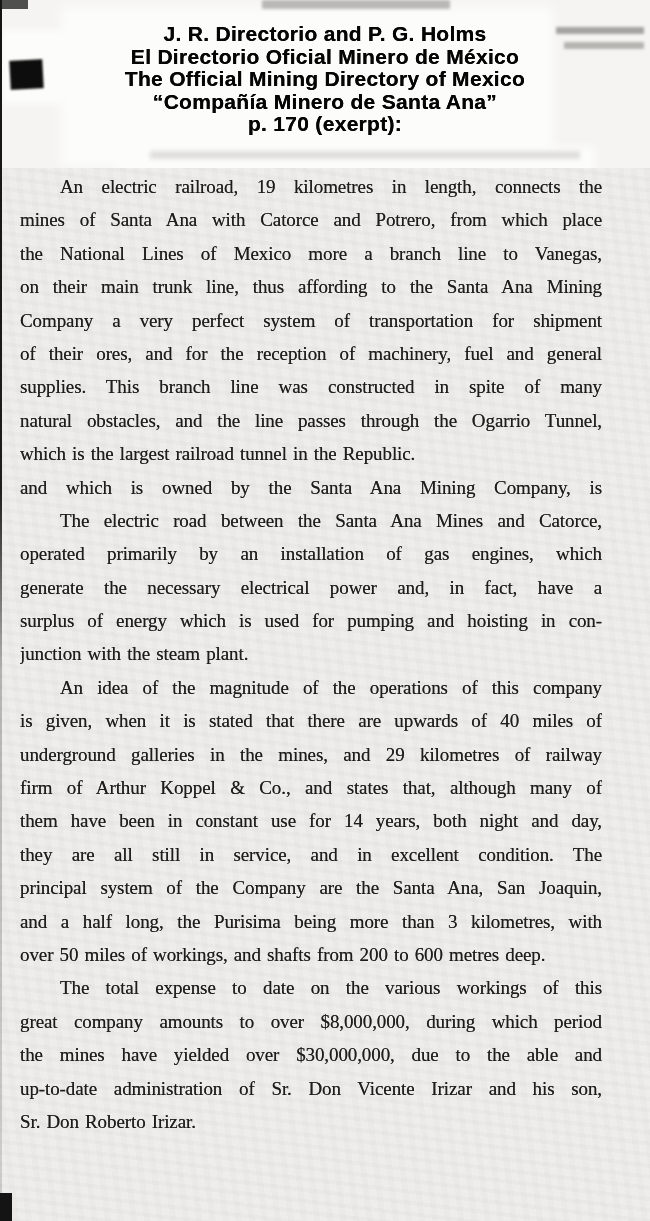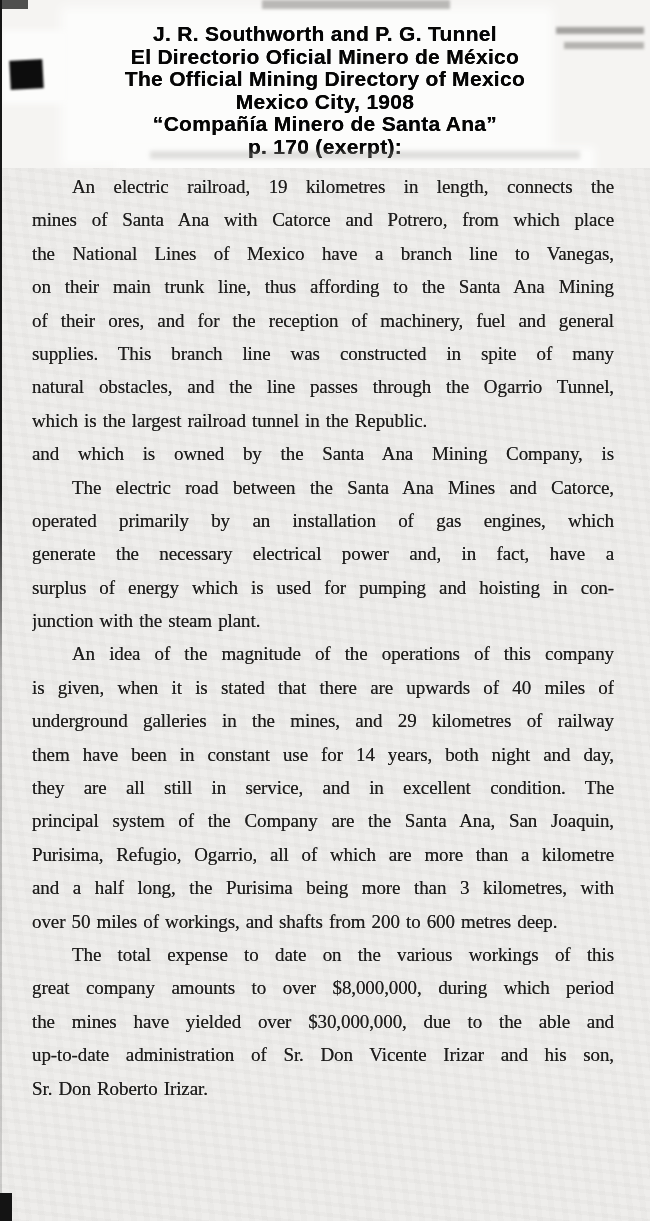--- a/index.html
+++ b/index.html
@@ -57,21 +57,21 @@
 
   
   .body-zone {
     position: absolute; top: 168px; left: 0; right: 0; bottom: 0;
     background:
       repeating-linear-gradient(83deg, rgba(60,55,50,0.02) 0 6px, rgba(0,0,0,0) 6px 13px),
       repeating-linear-gradient(7deg, rgba(60,55,50,0.025) 0 4px, rgba(0,0,0,0) 4px 11px),
       var(--body-bg);
   }
   .body-text {
-    position: absolute; top: 170px; left: 32px; width: 582px;
+    position: absolute; top: 170px; left: 20px; width: 582px;
     color: var(--ink);
     font-size: 19px;
     letter-spacing: -0.1px;
     word-spacing: 1.5px;
     text-shadow: 0 0 0.5px rgba(30,29,28,0.75);
   }
   .para { margin: 0; }
   .bline {
     height: 33.4px;
     line-height: 33.4px;
@@ -118,58 +118,58 @@
 </head>
 <body>
 
 <div class="page">
 
   <div class="header-zone">
     <div class="patch-main"></div>
     <div class="patch-left"></div>
     <div class="patch-below"></div>
     <div class="header-text">
-      <div>J. R. Southworth and P. G. Tunnel</div>
+      <div>J. R. Directorio and P. G. Holms</div>
       <div>El Directorio Oficial Minero de México</div>
       <div>The Official Mining Directory of Mexico</div>
-      <div>Mexico City, 1908</div>
       <div>“Compañía Minero de Santa Ana”</div>
       <div>p. 170 (exerpt):</div>
     </div>
   </div>
 
   <div class="body-zone"></div>
 
   <div class="body-text">
     <div class="para">
       <div class="bline first">An electric railroad, 19 kilometres in length, connects the</div>
       <div class="bline">mines of Santa Ana with Catorce and Potrero, from which place</div>
-      <div class="bline">the National Lines of Mexico have a branch line to Vanegas,</div>
+      <div class="bline">the National Lines of Mexico more a branch line to Vanegas,</div>
       <div class="bline">on their main trunk line, thus affording to the Santa Ana Mining</div>
+      <div class="bline">Company a very perfect system of transportation for shipment</div>
       <div class="bline">of their ores, and for the reception of machinery, fuel and general</div>
       <div class="bline">supplies. This branch line was constructed in spite of many</div>
       <div class="bline">natural obstacles, and the line passes through the Ogarrio Tunnel,</div>
       <div class="bline last">which is the largest railroad tunnel in the Republic.</div>
     </div>
     <div class="para">
       <div class="bline">and which is owned by the Santa Ana Mining Company, is</div>
       <div class="bline first">The electric road between the Santa Ana Mines and Catorce,</div>
       <div class="bline">operated primarily by an installation of gas engines, which</div>
       <div class="bline">generate the necessary electrical power and, in fact, have a</div>
       <div class="bline">surplus of energy which is used for pumping and hoisting in con-</div>
       <div class="bline last">junction with the steam plant.</div>
     </div>
     <div class="para">
       <div class="bline first">An idea of the magnitude of the operations of this company</div>
       <div class="bline">is given, when it is stated that there are upwards of 40 miles of</div>
       <div class="bline">underground galleries in the mines, and 29 kilometres of railway</div>
+      <div class="bline">firm of Arthur Koppel &amp; Co., and states that, although many of</div>
       <div class="bline">them have been in constant use for 14 years, both night and day,</div>
       <div class="bline">they are all still in service, and in excellent condition. The</div>
       <div class="bline">principal system of the Company are the Santa Ana, San Joaquin,</div>
-      <div class="bline">Purisima, Refugio, Ogarrio, all of which are more than a kilometre</div>
       <div class="bline">and a half long, the Purisima being more than 3 kilometres, with</div>
       <div class="bline last">over 50 miles of workings, and shafts from 200 to 600 metres deep.</div>
     </div>
     <div class="para">
       <div class="bline first">The total expense to date on the various workings of this</div>
       <div class="bline">great company amounts to over $8,000,000, during which period</div>
       <div class="bline">the mines have yielded over $30,000,000, due to the able and</div>
       <div class="bline">up-to-date administration of Sr. Don Vicente Irizar and his son,</div>
       <div class="bline last">Sr. Don Roberto Irizar.</div>
     </div>

